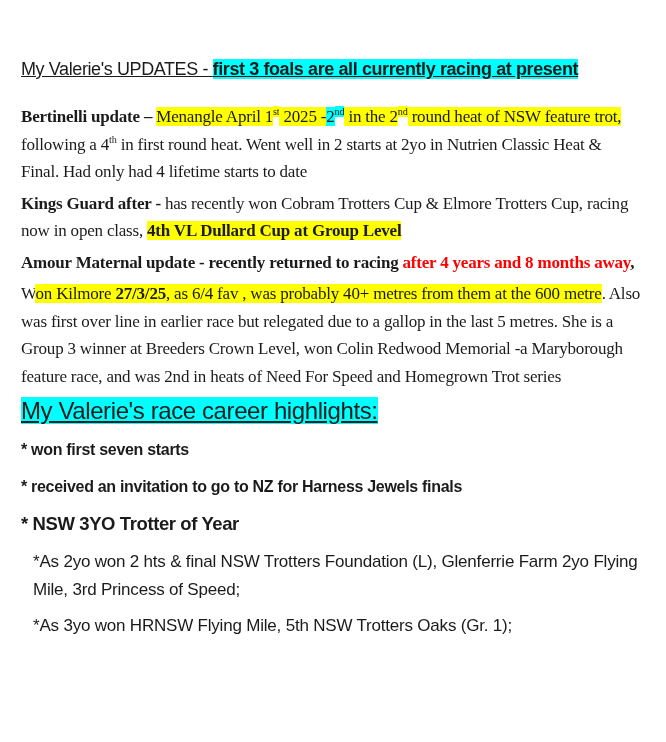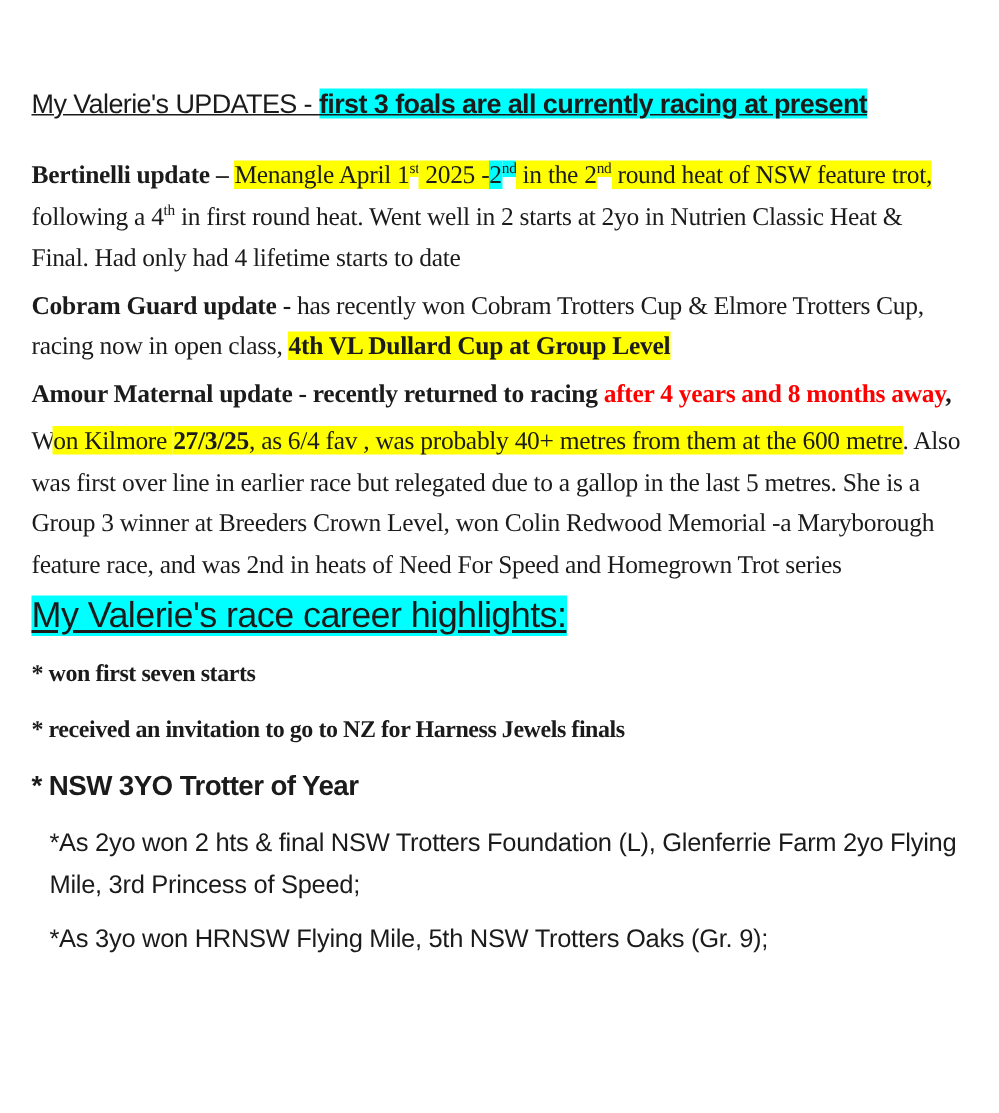--- a/index.html
+++ b/index.html
@@ -23,21 +23,21 @@
     font-size:17px;line-height:27.5px;letter-spacing:-0.2px;
     margin:0 0 4px 0;
     font-family:Liberation Serif, serif;
   }
   .section-head{
     font-size:24px;line-height:26px;letter-spacing:-0.4px;
     margin:8px 0 12px 0;
   }
   p.bullet{
     font-size:16px;line-height:27.5px;letter-spacing:-0.3px;
-    font-weight:bold;margin:0 0 9px 0;font-family:Liberation Serif, serif;
+    font-weight:bold;margin:0 0 9px 0;
   }
   p.bullet-big{
     font-size:18.5px;line-height:30px;letter-spacing:-0.4px;
     font-weight:bold;margin:0 0 9px 0;
   }
   p.bullet-big .normal{
     font-size:14.5px;font-weight:normal;letter-spacing:-0.2px;
   }
   p.bullet-plain{
     font-size:17px;line-height:27.5px;letter-spacing:-0.2px;
@@ -52,33 +52,33 @@
 </style>
 </head>
 <body>
 
 <div class="doc">
 
   <div class="title"><span class="u">My Valerie's UPDATES - </span><span class="u b hl-c">first 3 foals are all currently racing at present</span></div>
 
   <p class="para"><span class="b">Bertinelli update – </span><span class="hl-y">Menangle April 1</span><sup class="hl-y">st</sup><span class="hl-y"> 2025 -</span><span class="hl-c">2</span><sup class="hl-c">nd</sup><span class="hl-y"> in the 2</span><sup class="hl-y">nd</sup><span class="hl-y"> round heat of NSW feature trot,</span><span> following a 4</span><sup>th</sup><span> in first round heat. Went well in 2 starts at 2yo in Nutrien Classic Heat &amp; Final. Had only had 4 lifetime starts to date</span></p>
 
-  <p class="para"><span class="b">Cobram Guard update - </span><span>has recently won Cobram Trotters Cup &amp; Elmore Trotters Cup, racing now in open class, </span><span class="b hl-y">4th VL Dullard Cup at Group Level</span></p>
+  <p class="para"><span class="b">Kings Guard after - </span><span>has recently won Cobram Trotters Cup &amp; Elmore Trotters Cup, racing now in open class, </span><span class="b hl-y">4th VL Dullard Cup at Group Level</span></p>
 
   <p class="para"><span class="b">Amour Maternal update - recently returned to racing </span><span class="b red">after 4 years and 8 months away</span><span class="b">,</span></p>
 
   <p class="para"><span>W</span><span class="hl-y">on Kilmore </span><span class="b hl-y">27/3/25</span><span class="hl-y">, as 6/4 fav , was probably 40+ metres from them at the 600 metre</span><span>. Also was first over line in earlier race but relegated due to a gallop in the last 5 metres. She is a Group 3 winner at Breeders Crown Level, won Colin Redwood Memorial -a Maryborough feature race, and was 2nd in heats of Need For Speed and Homegrown Trot series</span></p>
 
   <div class="section-head"><span class="u hl-c">My Valerie's race career highlights:</span></div>
 
   <p class="bullet">* won first seven starts</p>
 
 
   <p class="bullet">* received an invitation to go to NZ for Harness Jewels finals</p>
 
   <p class="bullet-big">* NSW 3YO Trotter of Year</p>
 
   <p class="bullet-plain">*As 2yo won 2 hts &amp; final NSW Trotters Foundation (L), Glenferrie Farm 2yo Flying Mile, 3rd Princess of Speed;</p>
 
-  <p class="bullet-plain">*As 3yo won HRNSW Flying Mile, 5th NSW Trotters Oaks (Gr. 9);</p>
+  <p class="bullet-plain">*As 3yo won HRNSW Flying Mile, 5th NSW Trotters Oaks (Gr. 1);</p>
 
 
 </div>
 
 </body></html>

